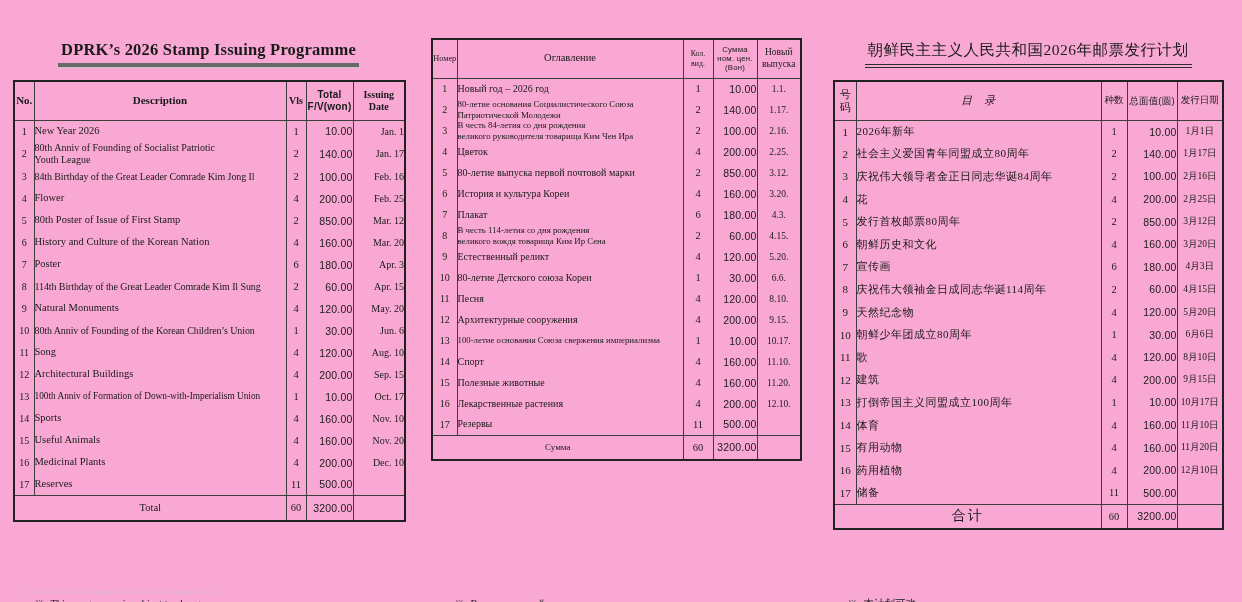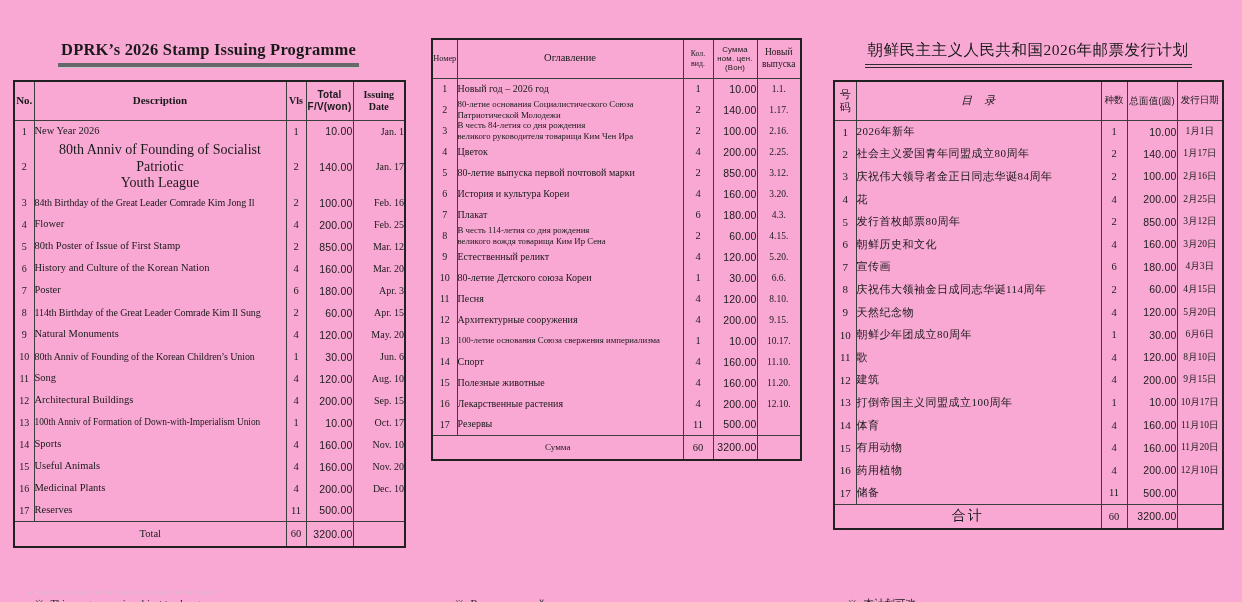--- a/index.html
+++ b/index.html
@@ -51,21 +51,21 @@
              font-family: "Liberation Sans", sans-serif; letter-spacing: .2px; }
   .c-date  { text-align: right; padding-right: 4px; font-size: 10px; }
 
   
   .t-ru .c-desc { font-size: 10px; }
   .t-ru .c-date, .t-zh .c-date { text-align: center; padding-right: 0; font-size: 9.5px; }
   .t-zh .c-desc { font-size: 11px; letter-spacing: .5px; }
   .t-zh .c-no   { font-size: 11px; }
 
   
-  .t-en tbody tr:nth-child(2)  .c-desc { font-size: 14px; text-align: center; }
+  .t-en tbody tr:nth-child(2)  .c-desc { font-size: 10px; }
   .t-en tbody tr:nth-child(3)  .c-desc,
   .t-en tbody tr:nth-child(8)  .c-desc,
   .t-en tbody tr:nth-child(10) .c-desc { font-size: 10px; letter-spacing: -.1px; }
   .t-en tbody tr:nth-child(13) .c-desc { font-size: 9.3px; margin-top: 36px; }
   .t-ru tbody tr:nth-child(2) .c-desc,
   .t-ru tbody tr:nth-child(3) .c-desc,
   .t-ru tbody tr:nth-child(8) .c-desc { font-size: 8.8px; line-height: 1.15; }
   .t-ru tbody tr:nth-child(13) .c-desc { font-size: 8.8px; }
 
   

